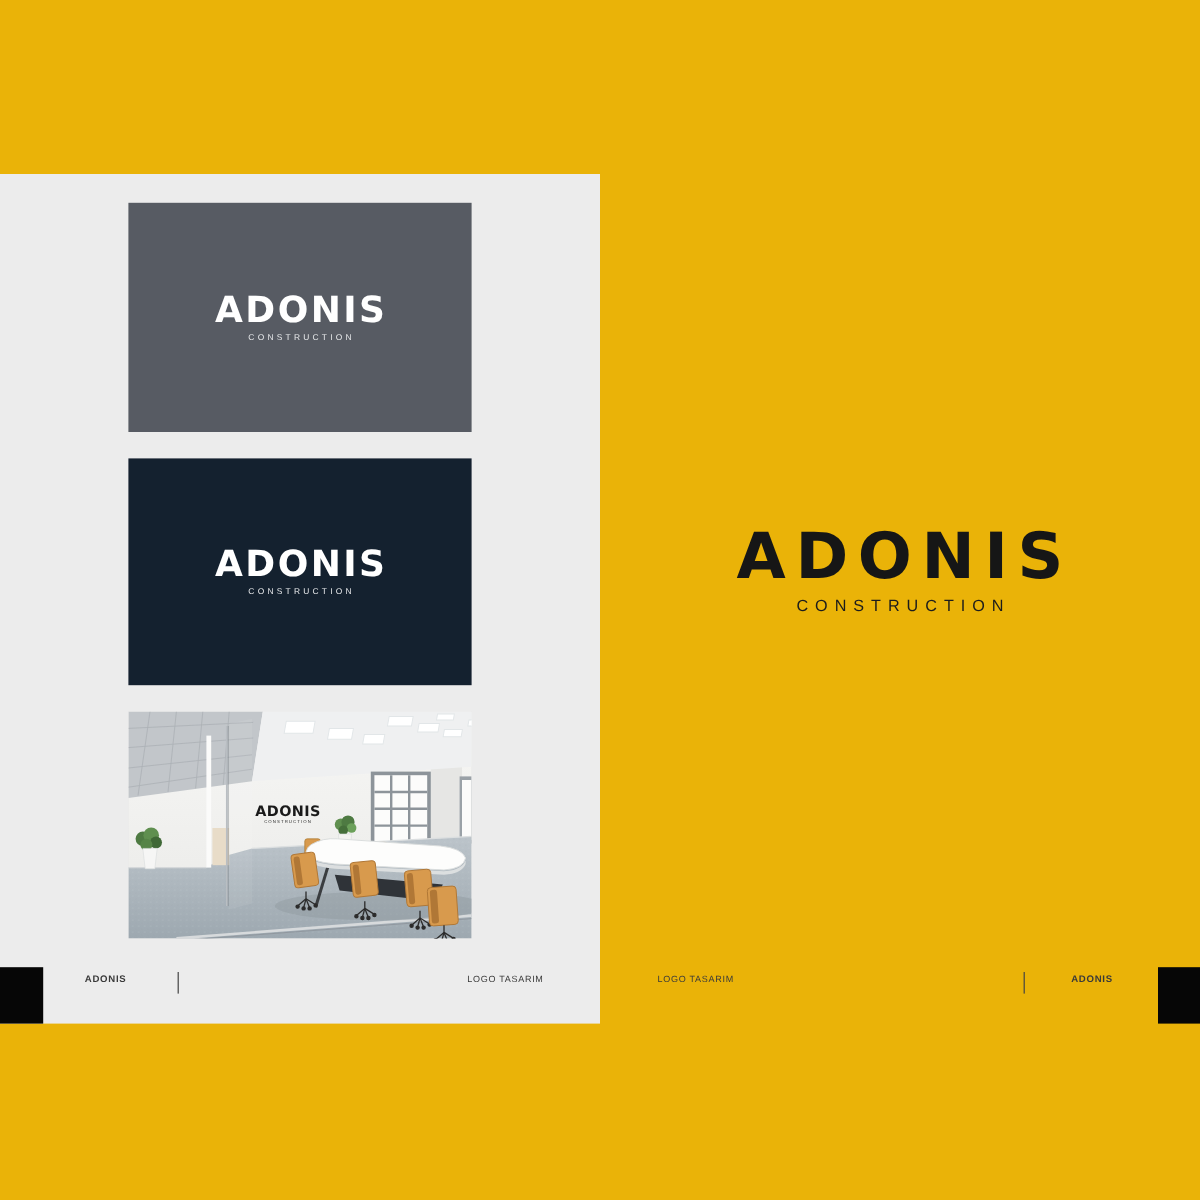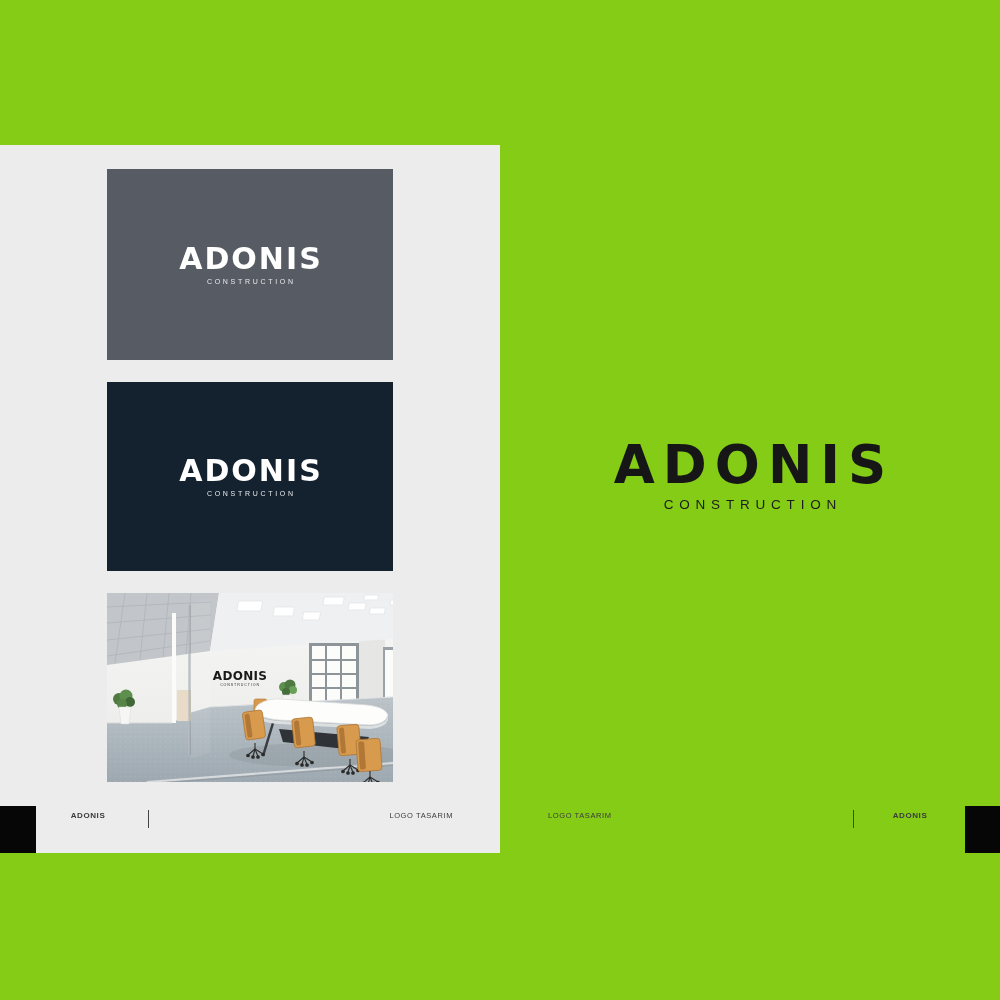--- a/index.html
+++ b/index.html
@@ -1,20 +1,20 @@
 <!DOCTYPE html>
 <html style="--canvas: #ececec; --card_slate: #575b63; --card_navy: #14212f; --logo_ink: #161616; --logo_light: #ffffff; --footer_text: #3a3a3a; --accent_black: #060606;"><head>
 <meta charset="utf-8">
 <style>
   :root{
     --canvas:#ececec; --card_slate:#575b63; --card_navy:#14212f;
     --logo_ink:#161616; --logo_light:#ffffff; --footer_text:#3a3a3a; --accent_black:#060606;
   }
   html,body{margin:0;padding:0;background:#ffffff;}
-  .page{position:relative;width:1000px;height:1000px;background:#84cc16;overflow:hidden;
+  .page{position:relative;width:1000px;height:1000px;background:#eab308;overflow:hidden;
         font-family:"Liberation Sans",sans-serif;}
   .board{position:absolute;left:0;top:145px;width:500px;height:708px;background:var(--canvas);}
   .card{position:absolute;left:107px;width:286px;display:flex;flex-direction:column;
         align-items:center;justify-content:center;}
   .card-slate{top:24px;height:191px;background:var(--card_slate);}
   .card-navy{top:237px;height:189px;background:var(--card_navy);}
   .card-photo{top:448px;height:189px;background:#e7e7e7;display:block;}
   .card-photo svg{display:block;width:286px;height:189px;}
   .logo{display:flex;flex-direction:column;align-items:center;}
   .wordmark{font-family:"DejaVu Sans",sans-serif;font-weight:700;line-height:1;

